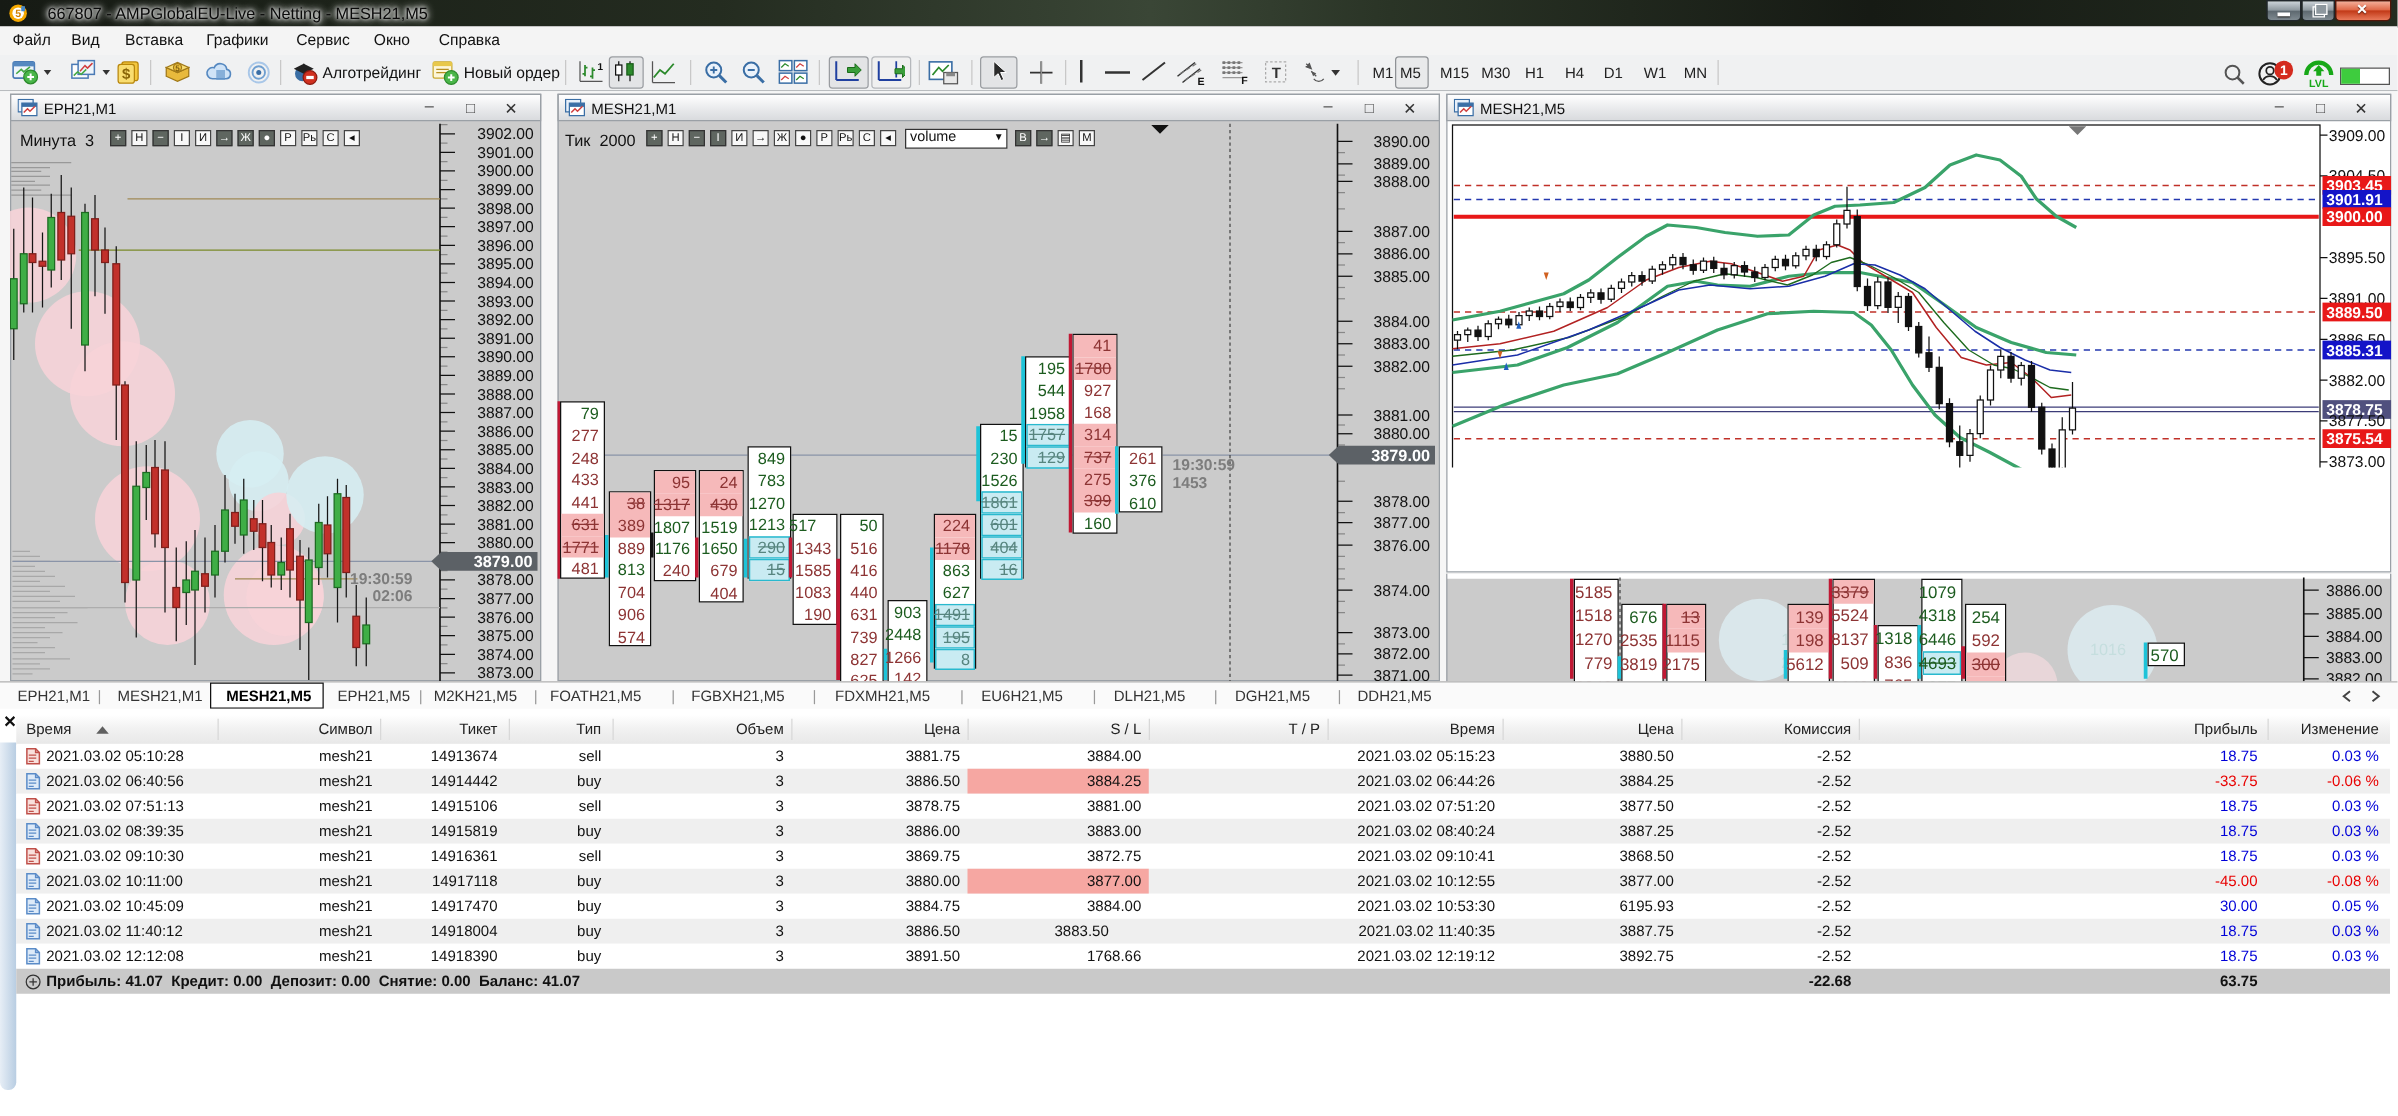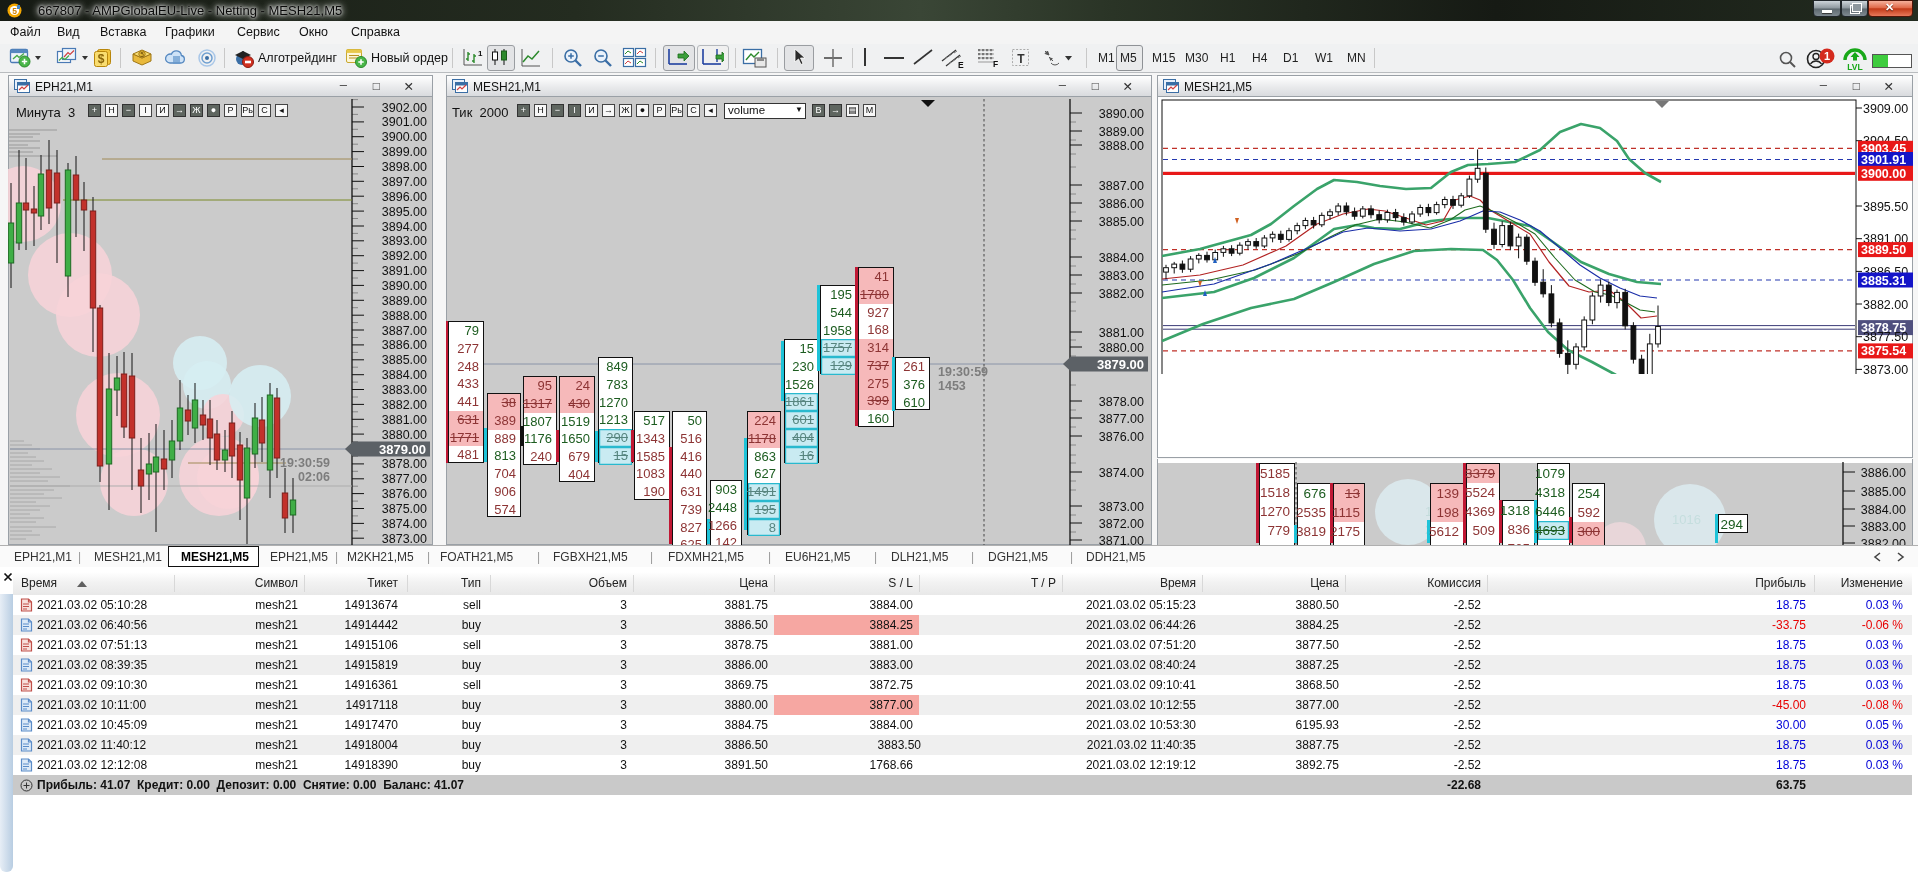--- a/index.html
+++ b/index.html
@@ -670,21 +670,21 @@
         </div>
         <div style="position:absolute;left:0;right:0;top:71.0px;height:17.75px;background:#c9ebf2;box-shadow:0 0 0 1.2px #29b9ce inset;">
           <span style="position:absolute;right:4px;top:0;line-height:17.75px;font-size:13px;color:#57857f;text-decoration:line-through;">290</span>
         </div>
         <div style="position:absolute;left:0;right:0;top:88.8px;height:17.75px;background:#c9ebf2;box-shadow:0 0 0 1.2px #29b9ce inset;">
           <span style="position:absolute;right:4px;top:0;line-height:17.75px;font-size:13px;color:#57857f;text-decoration:line-through;">15</span>
         </div>
       </div>
       <div style="position:absolute;left:631px;top:430px;width:3px;height:32px;background:#c01834"></div>
       <div style="position:absolute;left:634px;top:411px;width:36px;height:89px;background:#fff;border:1.5px solid #111;box-sizing:border-box">
-        <div style="position:absolute;left:0;right:0;top:0.0px;height:17.75px;">
+        <div style="position:absolute;left:0;right:12px;top:0.0px;height:17.75px;">
           <span style="position:absolute;right:4px;top:0;line-height:17.75px;font-size:13px;color:#1c5c1f;">517</span>
         </div>
         <div style="position:absolute;left:0;right:0;top:17.8px;height:17.75px;">
           <span style="position:absolute;right:4px;top:0;line-height:17.75px;font-size:13px;color:#8d3434;">1343</span>
         </div>
         <div style="position:absolute;left:0;right:0;top:35.5px;height:17.75px;">
           <span style="position:absolute;right:4px;top:0;line-height:17.75px;font-size:13px;color:#8d3434;">1585</span>
         </div>
         <div style="position:absolute;left:0;right:0;top:53.2px;height:17.75px;">
           <span style="position:absolute;right:4px;top:0;line-height:17.75px;font-size:13px;color:#8d3434;">1083</span>
@@ -1163,21 +1163,21 @@
       </div>
       <div style="position:absolute;left:1463px;top:463px;width:3px;height:80px;background:#c01834"></div>
       <div style="position:absolute;left:1466px;top:463px;width:34px;height:95px;background:#fff;border:1.5px solid #111;box-sizing:border-box">
         <div style="position:absolute;left:0;right:0;top:0.0px;height:19px;background:#f6b9ba;">
           <span style="position:absolute;right:4px;top:0;line-height:19px;font-size:13.5px;color:#8d3434;text-decoration:line-through;">3379</span>
         </div>
         <div style="position:absolute;left:0;right:0;top:19.0px;height:19px;">
           <span style="position:absolute;right:4px;top:0;line-height:19px;font-size:13.5px;color:#8d3434;">5524</span>
         </div>
         <div style="position:absolute;left:0;right:0;top:38.0px;height:19px;">
-          <span style="position:absolute;right:4px;top:0;line-height:19px;font-size:13.5px;color:#8d3434;">4369</span>
+          <span style="position:absolute;right:4px;top:0;line-height:19px;font-size:13.5px;color:#8d3434;">8137</span>
         </div>
         <div style="position:absolute;left:0;right:0;top:57.0px;height:19px;">
           <span style="position:absolute;right:4px;top:0;line-height:19px;font-size:13.5px;color:#8d3434;">509</span>
         </div>
         <div style="position:absolute;left:0;right:0;top:76.0px;height:19px;">
           <span style="position:absolute;right:4px;top:0;line-height:19px;font-size:13.5px;color:#8d3434;">3048</span>
         </div>
       </div>
       <div style="position:absolute;left:1499px;top:500px;width:3px;height:43px;background:#c01834"></div>
       <div style="position:absolute;left:1502px;top:500px;width:33px;height:57px;background:#fff;border:1.5px solid #111;box-sizing:border-box">
@@ -1220,21 +1220,21 @@
         <div style="position:absolute;left:0;right:0;top:38.0px;height:19px;background:#f6b9ba;">
           <span style="position:absolute;right:4px;top:0;line-height:19px;font-size:13.5px;color:#8d3434;text-decoration:line-through;">300</span>
         </div>
         <div style="position:absolute;left:0;right:0;top:57.0px;height:19px;background:#f6b9ba;">
           <span style="position:absolute;right:4px;top:0;line-height:19px;font-size:13.5px;color:#8d3434;">3115</span>
         </div>
       </div>
       <div style="position:absolute;left:1715px;top:514px;width:3px;height:29px;background:#1ec3d8"></div>
       <div style="position:absolute;left:1718px;top:514px;width:30px;height:19px;background:#fff;border:1.5px solid #111;box-sizing:border-box">
         <div style="position:absolute;left:0;right:0;top:0.0px;height:19px;">
-          <span style="position:absolute;right:4px;top:0;line-height:19px;font-size:13.5px;color:#1c5c1f;">294</span>
+          <span style="position:absolute;right:4px;top:0;line-height:19px;font-size:13.5px;color:#1c5c1f;">570</span>
         </div>
       </div>
     </div>
   </div>
 <div style="position:absolute;left:1157px;top:548px;width:756px;height:17px;background:#f0f0f0;border:1px solid #c5c5c5;box-sizing:border-box">
     <svg style="position:absolute;right:10px;top:3px" width="36" height="11" viewBox="0 0 36 11">
       <path d="M7 1.5 L3 5.5 L7 9.5" fill="none" stroke="#555" stroke-width="1.5"></path>
       <path d="M27 1.5 L31 5.5 L27 9.5" fill="none" stroke="#555" stroke-width="1.5"></path>
     </svg>
   </div>
@@ -1457,21 +1457,21 @@
       <line x1="3" y1="6" x2="9" y2="6" stroke="#5b8cc8"></line>
       <line x1="3" y1="8.5" x2="9" y2="8.5" stroke="#5b8cc8"></line>
       <line x1="3" y1="11" x2="7" y2="11" stroke="#5b8cc8"></line>
     </svg>
     <span class="tc" style="left:24px">2021.03.02 11:40:12</span>
     <span class="tcr" style="right:1614px">mesh21</span>
     <span class="tcr" style="right:1514px">14918004</span>
     <span class="tcr" style="right:1431px">buy</span>
     <span class="tcr" style="right:1285px">3</span>
     <span class="tcr" style="right:1144px">3886.50</span>
-    <span class="tcr" style="right:991px">3883.50</span>
+    <span class="tcr" style="right:1025px">3883.50</span>
     <span class="tcr" style="right:716px">2021.03.02 11:40:35</span>
     <span class="tcr" style="right:573px">3887.75</span>
     <span class="tcr" style="right:431px">-2.52</span>
     <span class="tcr" style="right:106px;color:#0000d8">18.75</span>
     <span class="tcr" style="right:9px;color:#0000d8">0.03 %</span>
   </div>
 <div style="position:absolute;left:13px;top:755px;width:1899px;height:20px;background:#ffffff">
     <svg style="position:absolute;left:7px;top:3px" width="13" height="14" viewBox="0 0 13 14">
       <path d="M1.5 1 h7 l3 3 v9 h-10 Z" fill="#ddeaf8" stroke="#5b8cc8" stroke-width="1.2"></path>
       <path d="M8.5 1 v3 h3" fill="none" stroke="#5b8cc8" stroke-width="1.2"></path>

